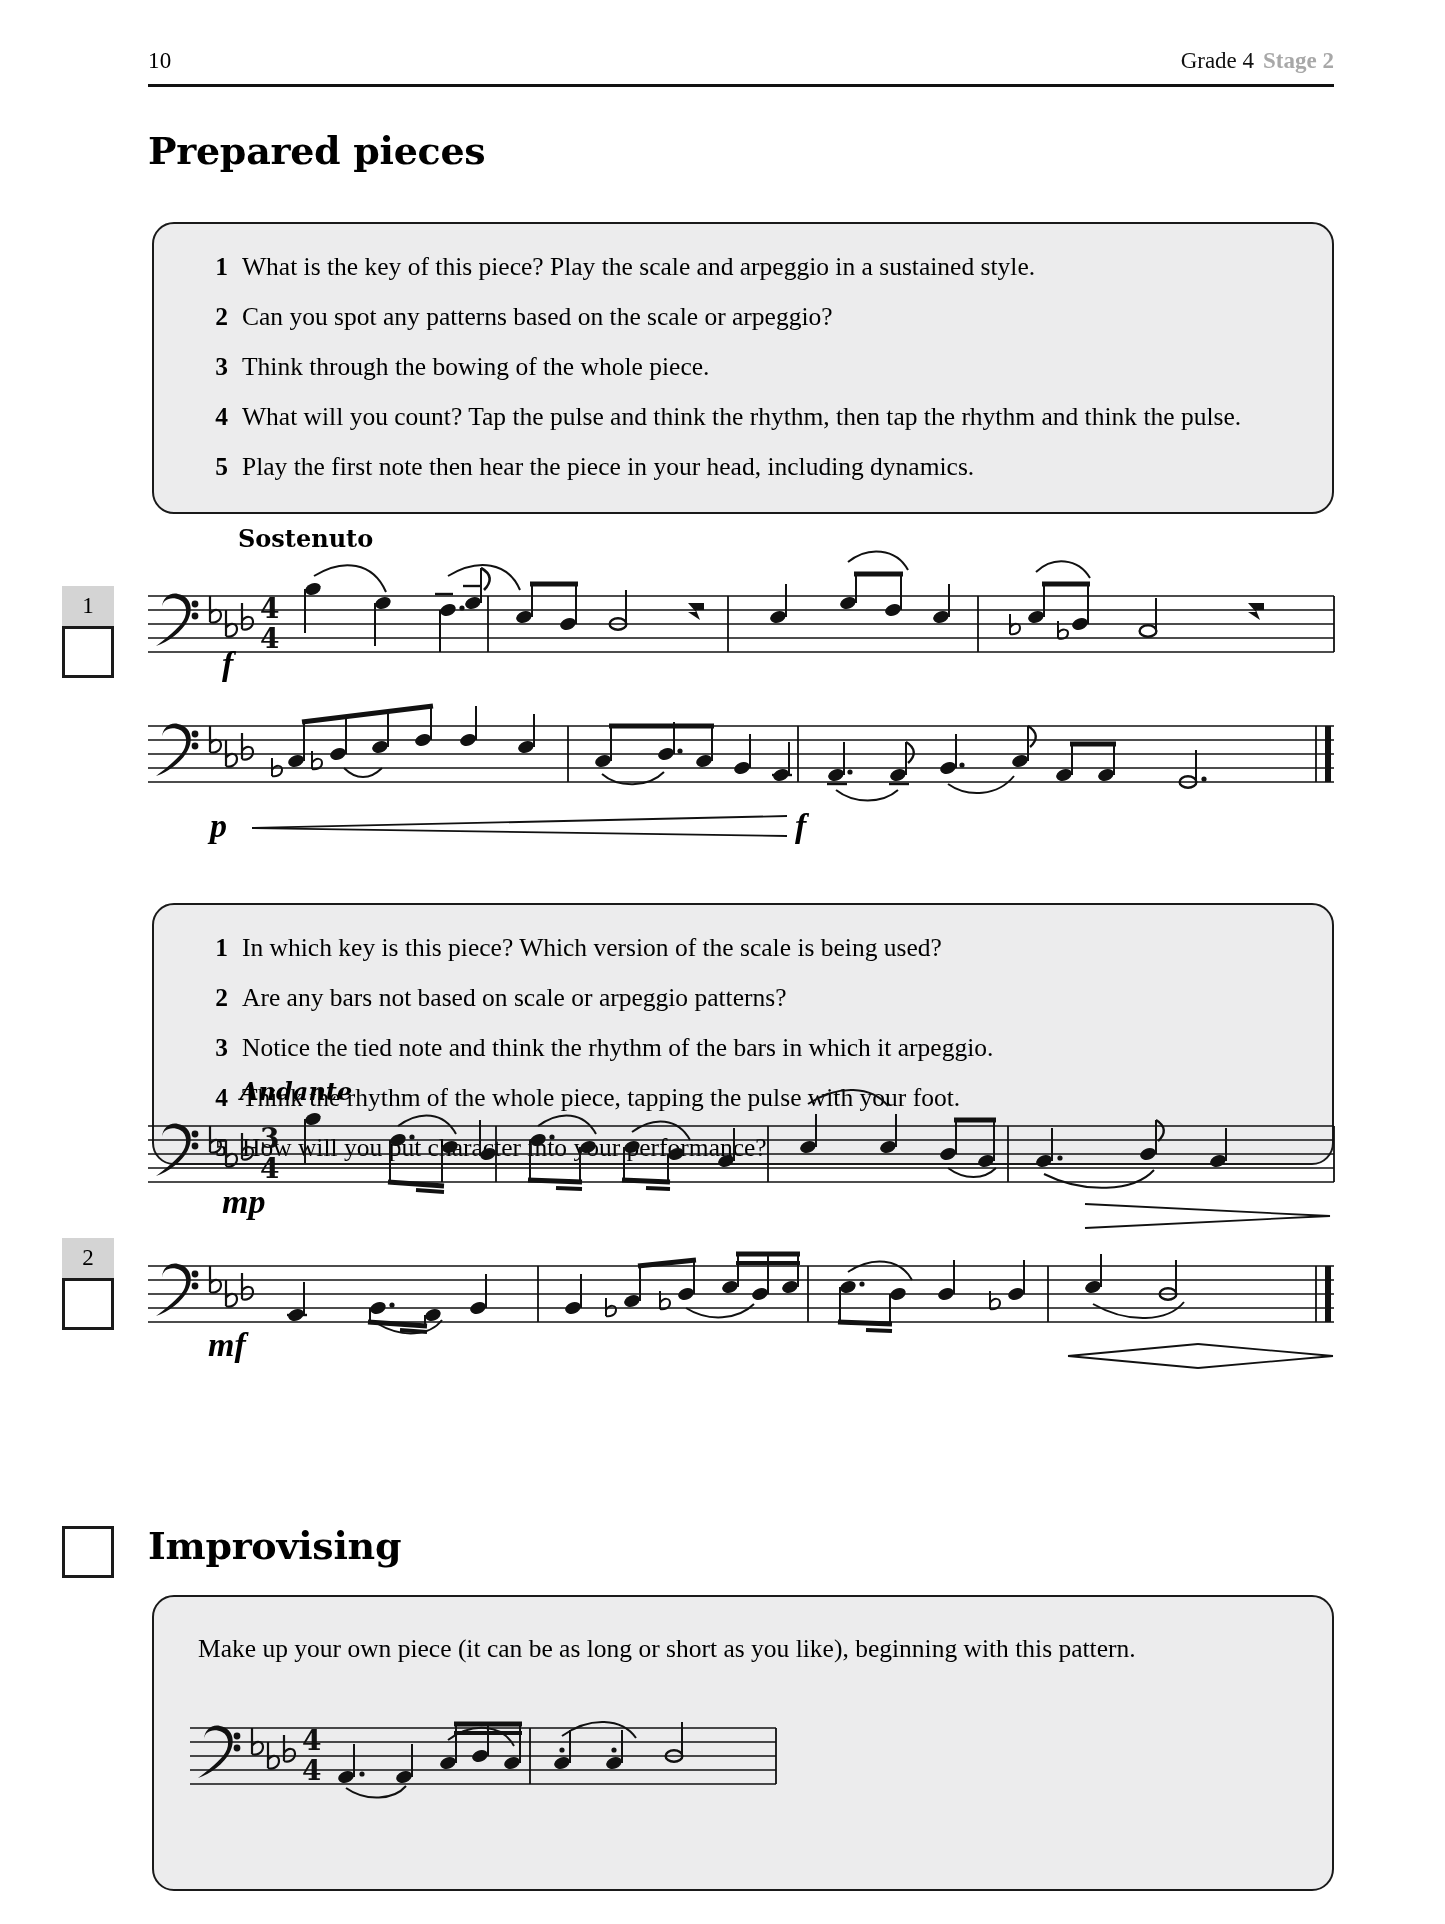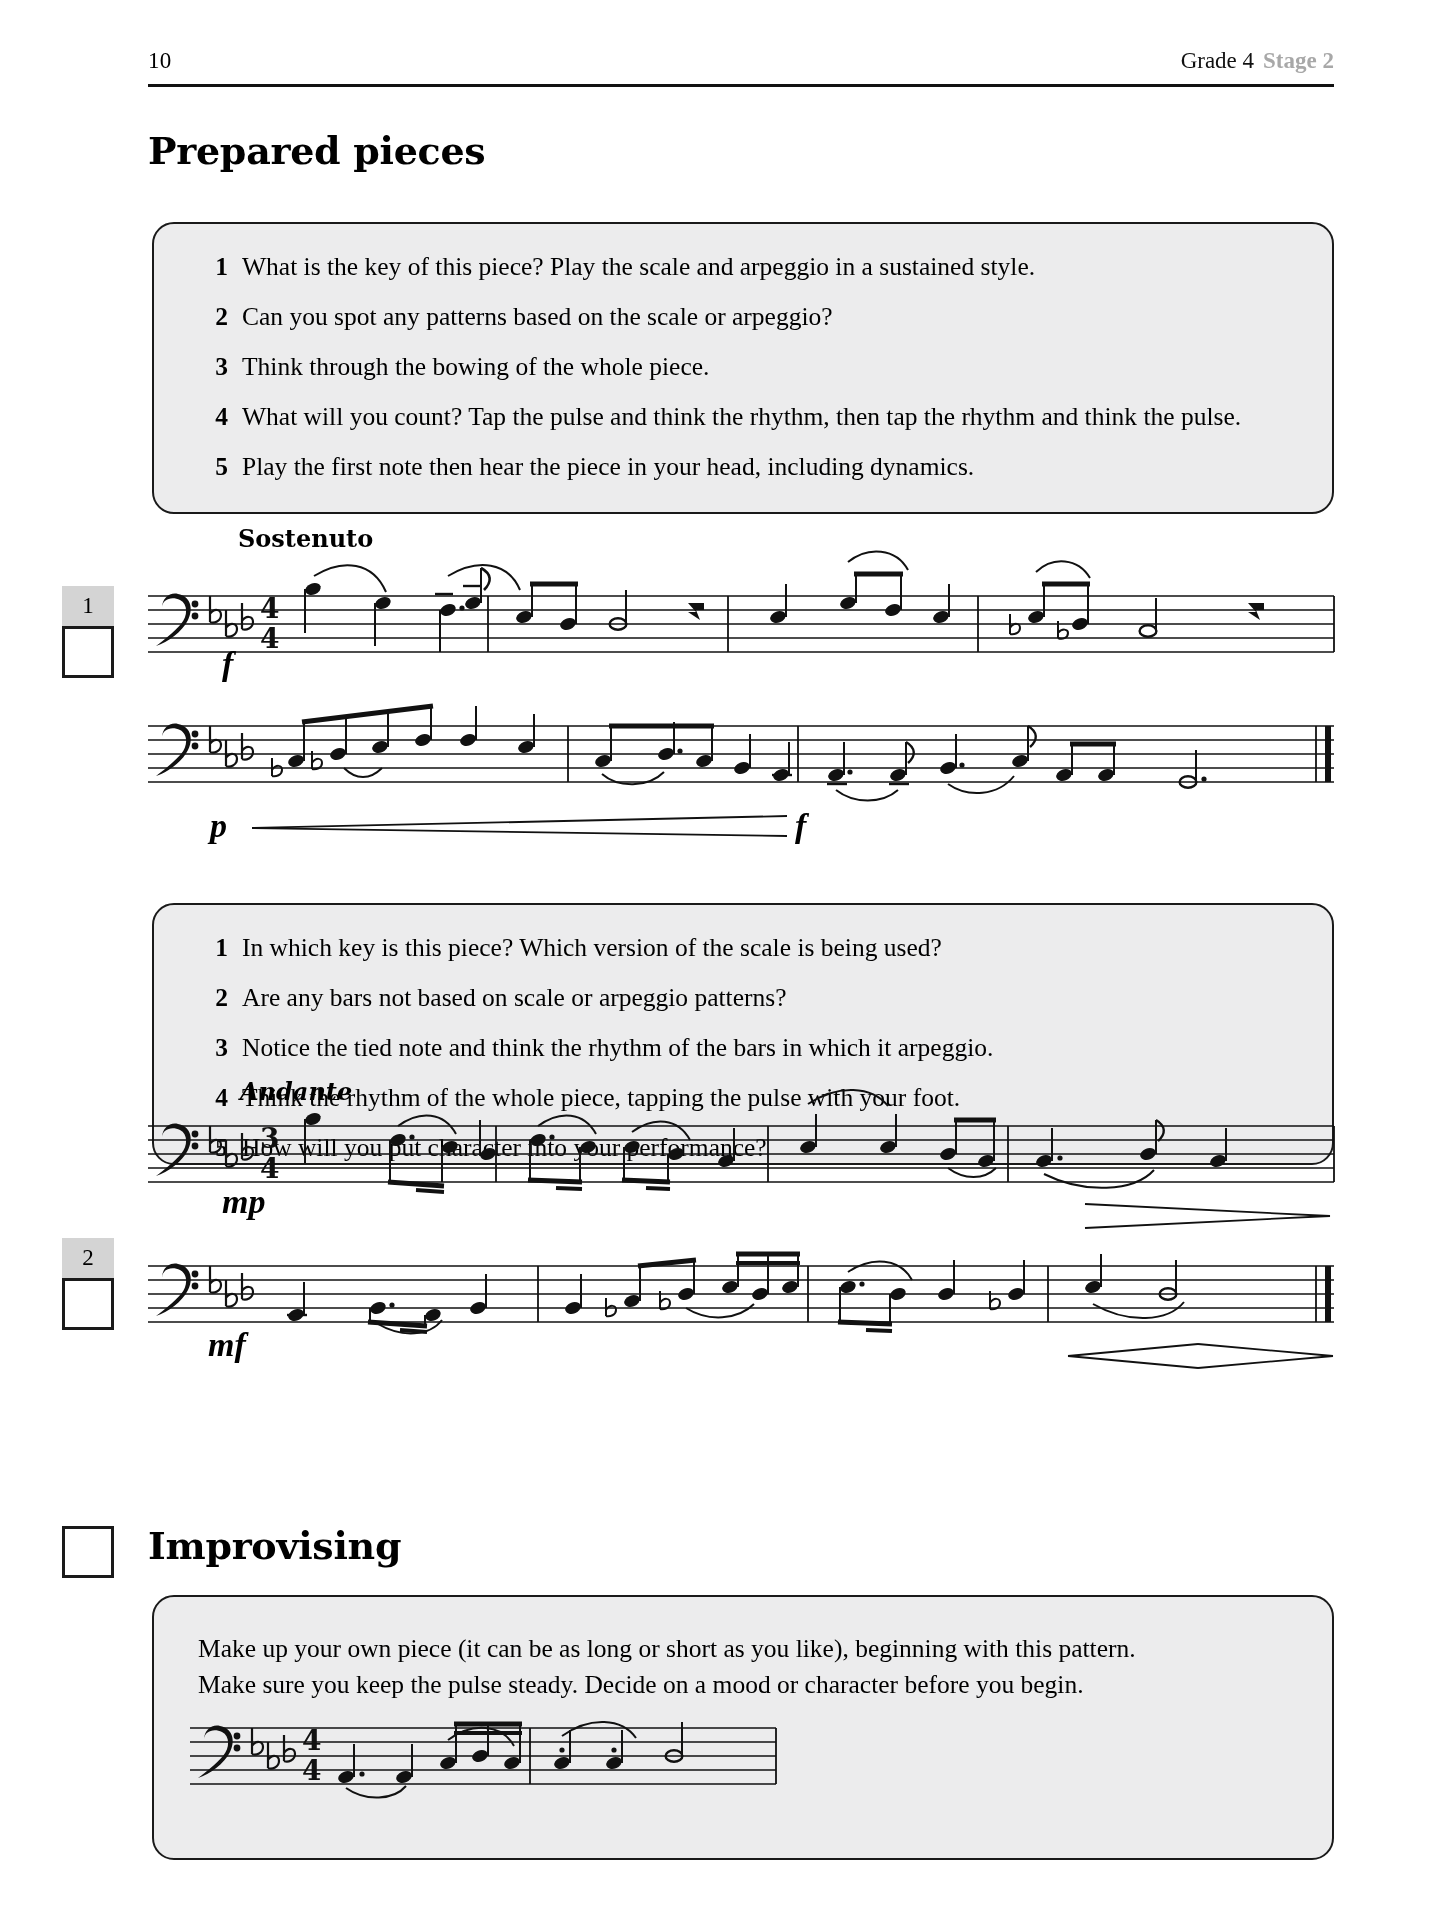--- a/index.html
+++ b/index.html
@@ -50,21 +50,21 @@
 
   
   .qbox {
     position: absolute;
     background: #ececed;
     border: 2.5px solid #1a1a1a;
     border-radius: 22px;
   }
   #qbox-1 { left: 152px; top: 222px; width: 1182px; height: 292px; }
   #qbox-2 { left: 152px; top: 903px; width: 1182px; height: 262px; }
-  #qbox-3 { left: 152px; top: 1595px; width: 1182px; height: 265px; }
+  #qbox-3 { left: 152px; top: 1595px; width: 1182px; height: 296px; }
 
   .qlist { list-style: none; margin: 0; padding: 26px 44px 0 44px; }
   .qitem {
     display: flex;
     align-items: flex-start;
     font-size: 25.5px;
     line-height: 1.33;
     margin-bottom: 16px;
   }
   .qnum {
@@ -584,21 +584,20 @@
   <line x1="130" y1="6" x2="265" y2="18" stroke="#111" stroke-width="1.8"></line>
   <line x1="130" y1="30" x2="265" y2="18" stroke="#111" stroke-width="1.8"></line>
 </svg>
 
 <div class="standalone-box" id="checkbox-improvising"></div>
 <div class="section-title" id="title-improvising">Improvising</div>
 
 <div class="qbox" id="qbox-3">
   <div class="freetext">
     <p>Make up your own piece (it can be as long or short as you like), beginning with this pattern.</p>
-    <p>Make sure you keep the pulse steady. Decide on a mood or character before you begin.</p>
   </div>
 </div>
 
 <div class="staff-sys" style="left:190px; top:1720px;">
   <svg width="590" height="86" viewBox="0 0 590 86">
     <g stroke="#111" stroke-width="1.6">
       <line x1="0" y1="8" x2="586" y2="8"></line>
       <line x1="0" y1="22" x2="586" y2="22"></line>
       <line x1="0" y1="36" x2="586" y2="36"></line>
       <line x1="0" y1="50" x2="586" y2="50"></line>

